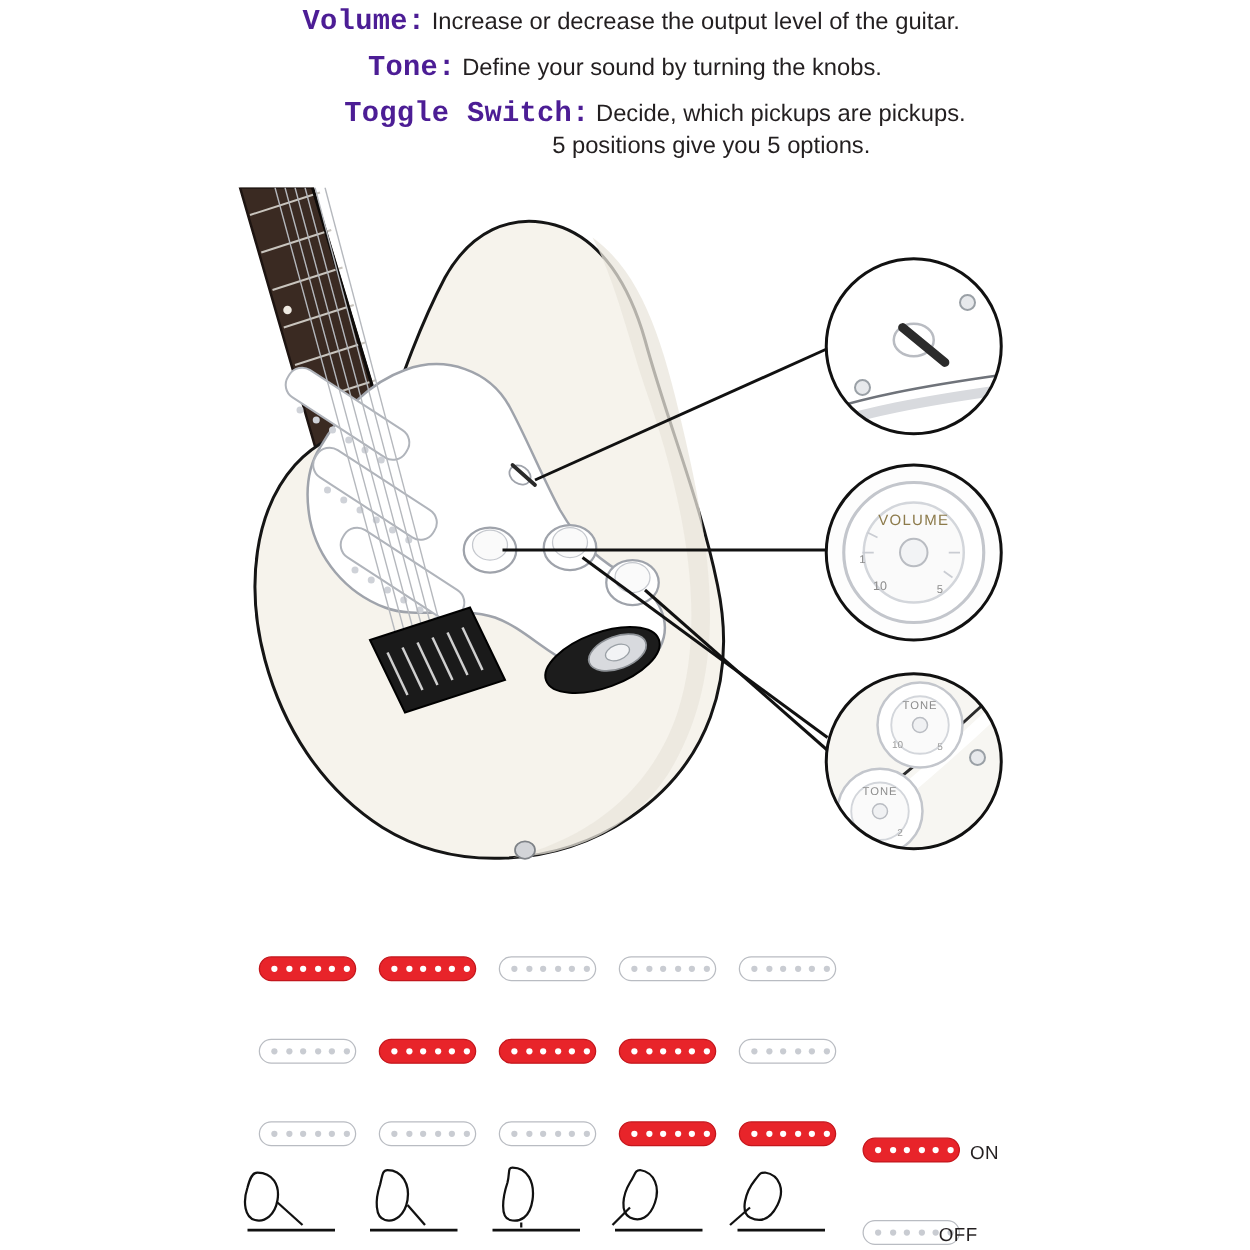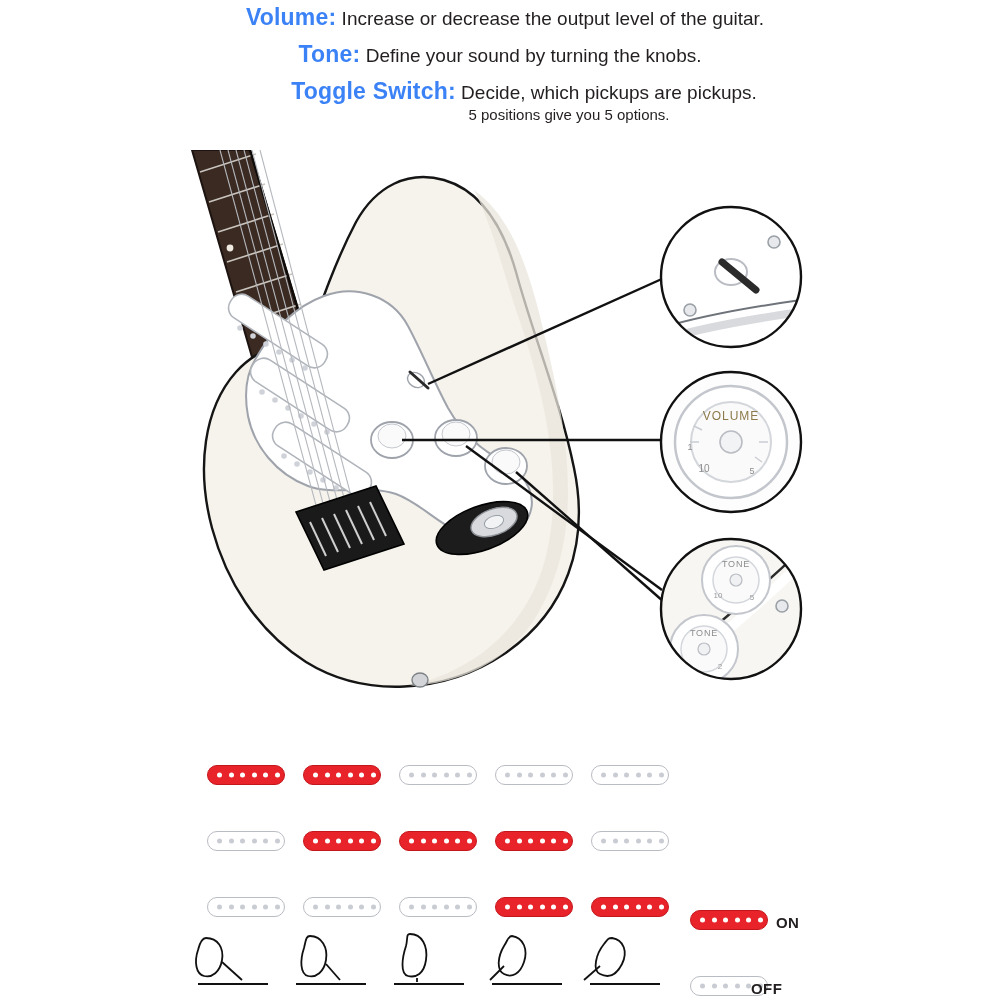--- a/index.html
+++ b/index.html
@@ -25,34 +25,35 @@
     padding-top: 4px;
     box-sizing: border-box;
   }
   .legend-row {
     text-align: center;
     line-height: 1.18;
     margin-bottom: 10px;
   }
   .legend-term {
     font-weight: bold;
-    color: #3b82f6;
+    color: #4c1d95;
     font-size: 23px;
     letter-spacing: .2px;
+    font-family: Liberation Mono, monospace;
   }
   .legend-desc {
     font-size: 19px;
     color: #231f20;
     text-align: center;
   }
   .legend-row.r1 { padding-left: 10px; }
   .legend-row.r2 { }
   .legend-row.r3 { padding-left: 48px; }
   .legend-sub {
-    font-size: 15px;
+    font-size: 19px;
     color: #231f20;
     display: block;
     text-align: center;
     padding-left: 90px;
     margin-top: 1px;
   }
 
   
   .stage {
     position: absolute;
@@ -99,21 +100,21 @@
     height: 5px;
     border-radius: 50%;
     background: #c9ccd2;
   }
   .pickup.on .poles i {
     background: #ffffff;
   }
   .legend-label {
     position: absolute;
     font-size: 15px;
-    font-weight: bold;
+    font-weight: normal;
     color: #231f20;
     letter-spacing: .4px;
   }
 </style>
 </head>
 <body>
 
 <div class="legend">
   <div class="legend-row r1">
     <span class="legend-term">Volume:</span><span class="legend-desc"> Increase or decrease the output level of the guitar.</span>

